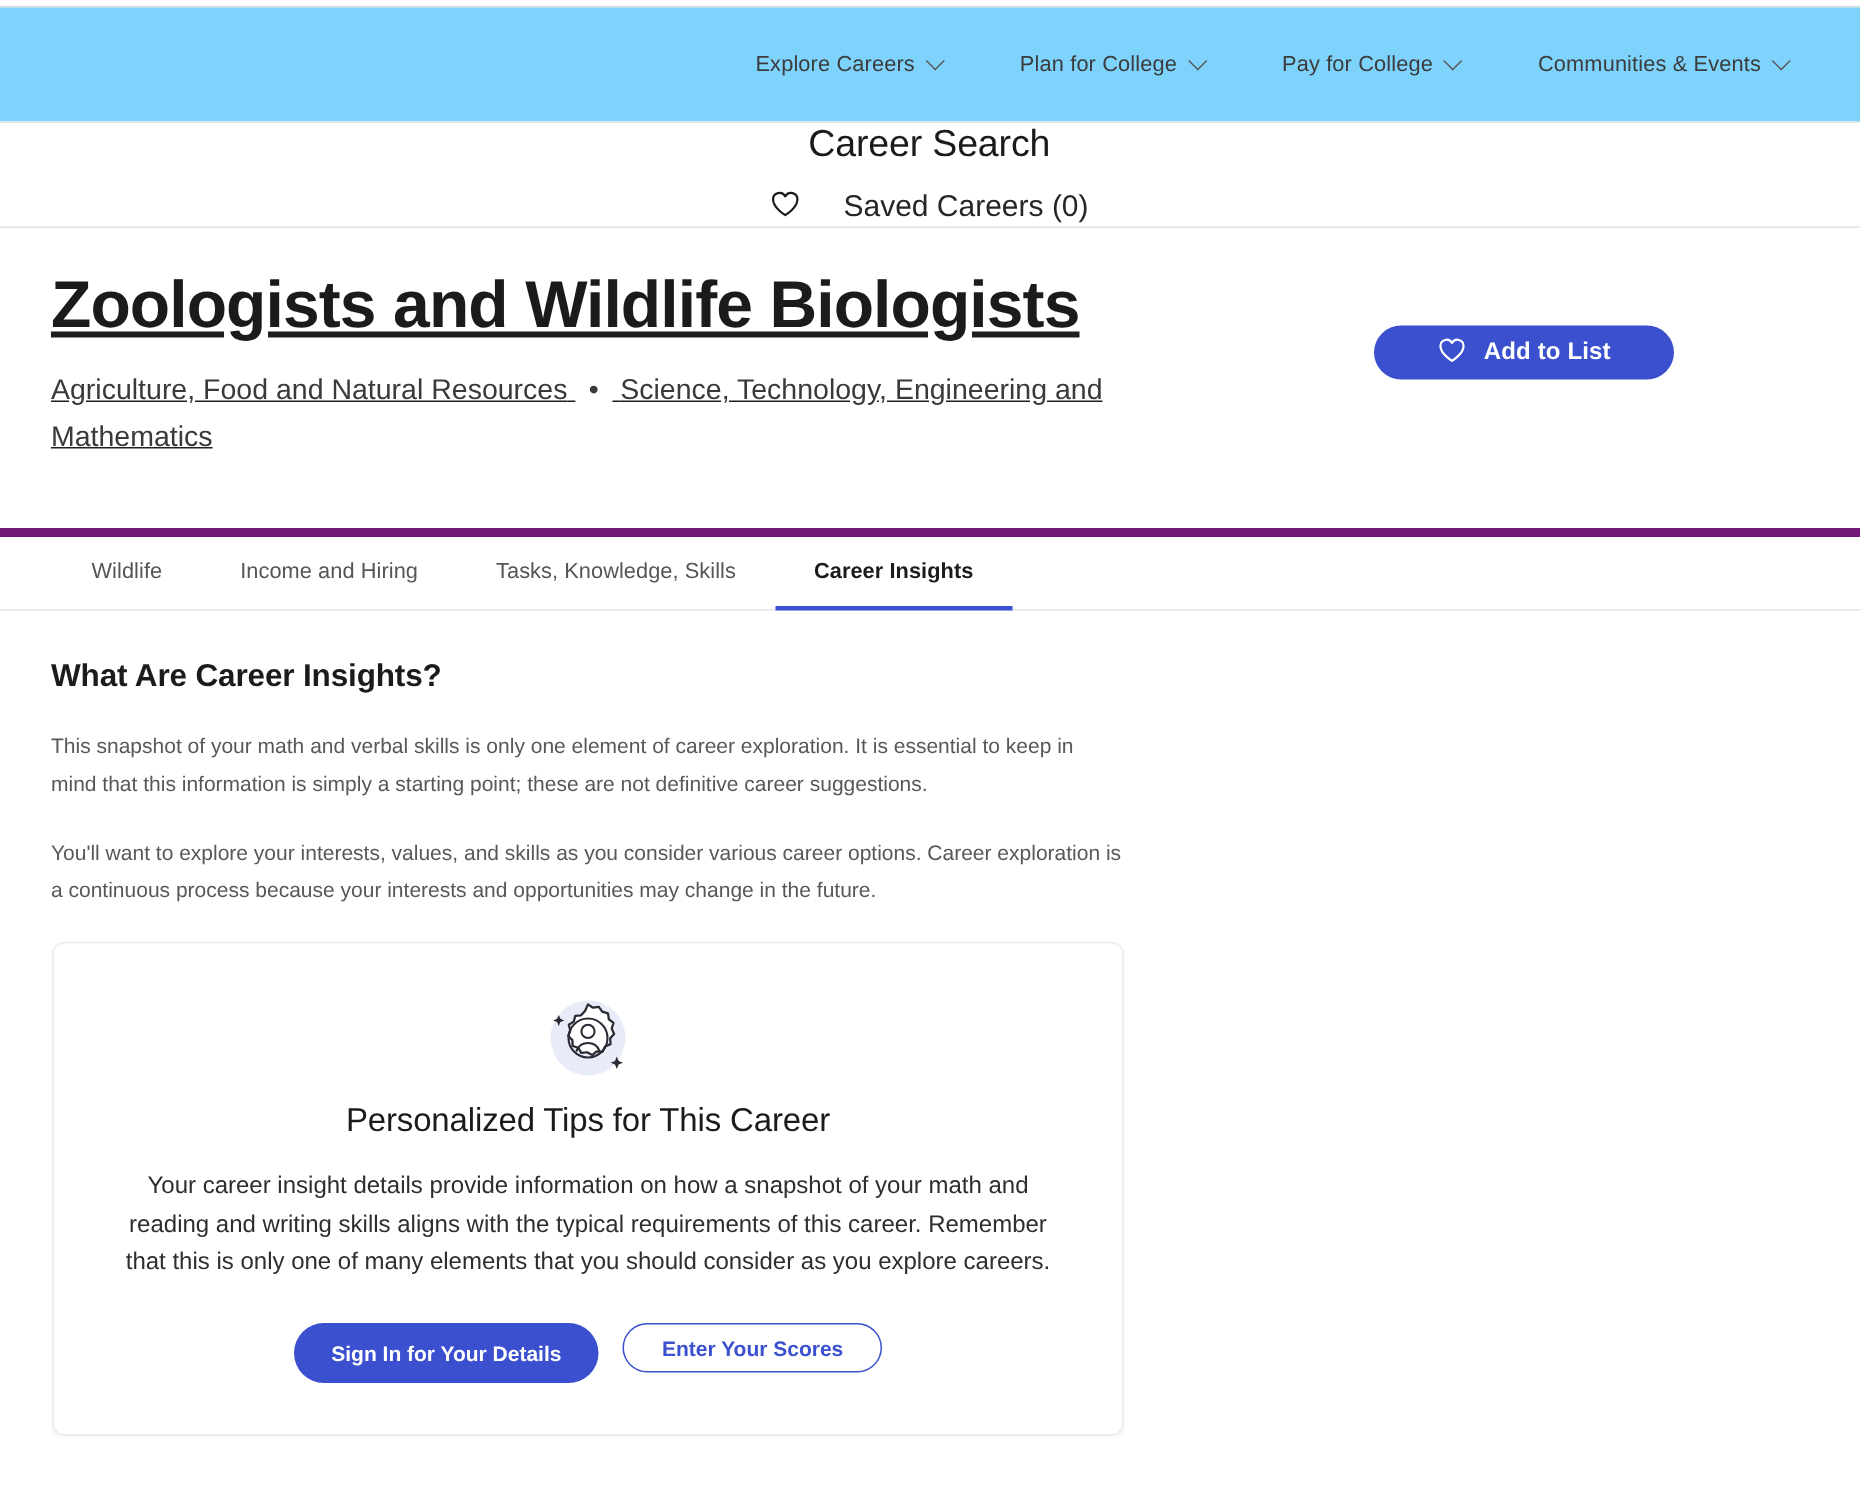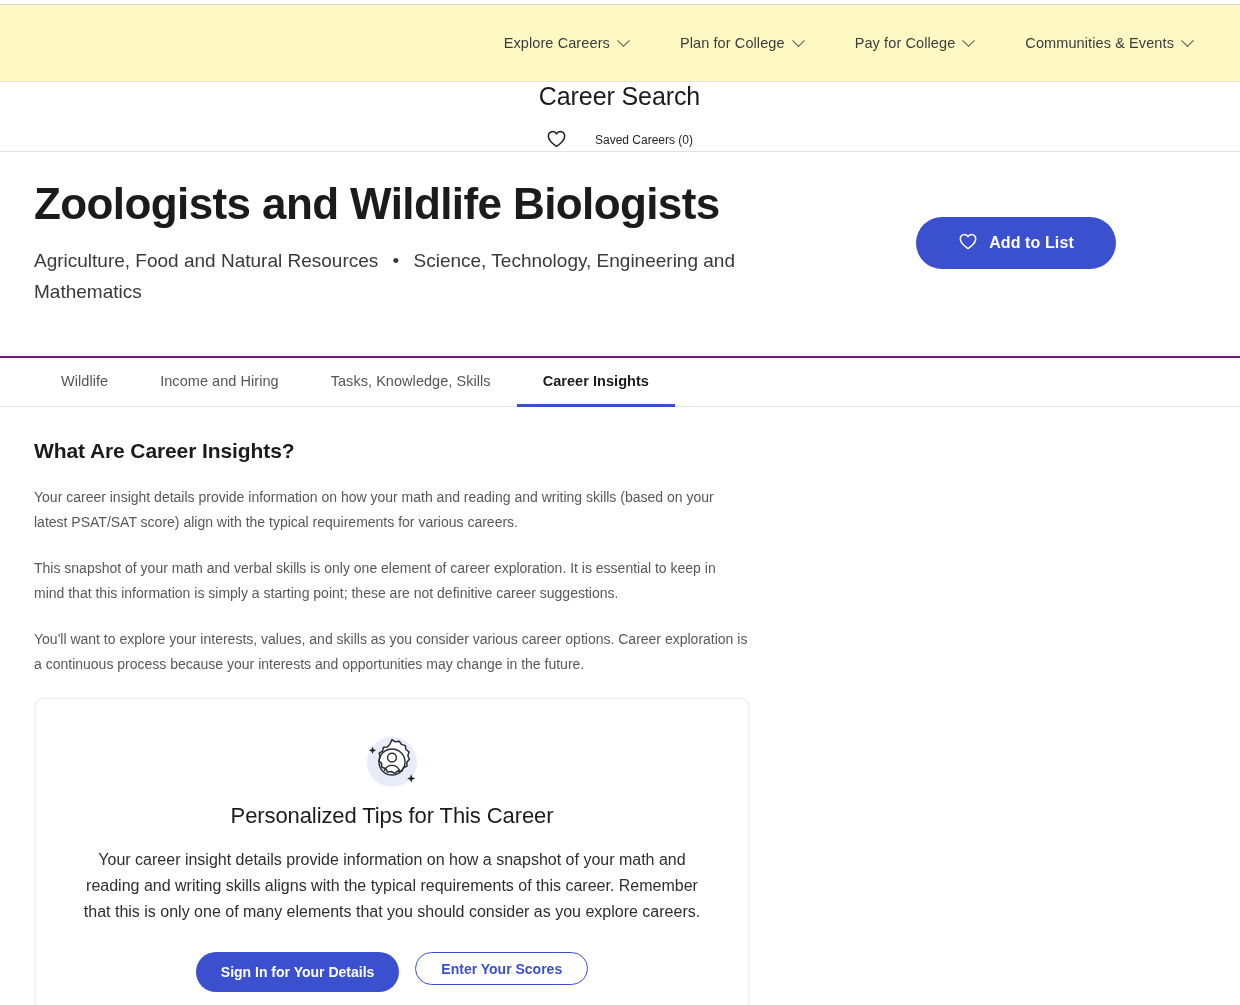--- a/index.html
+++ b/index.html
@@ -25,21 +25,21 @@
     margin-top: 4px;
   }
 
   
   .global-nav {
     height: 76px;
     display: flex;
     align-items: center;
     justify-content: flex-end;
     padding-right: 22px;
-    background: #fef9c3;
+    background: #7dd3fc;
   }
   .nav-list {
     display: flex;
     align-items: center;
     gap: 0px;
   }
   .nav-item {
     display: flex;
     align-items: center;
     gap: 9px;
@@ -73,33 +73,34 @@
   .brand-title {
     font-size: 25px;
     font-weight: 400;
     color: #1b1b1b;
     letter-spacing: -0.1px;
   }
   .saved-careers {
     display: flex;
     align-items: center;
     gap: 28px;
-    font-size: 12px;
+    font-size: 20px;
     color: #262626;
     cursor: pointer;
   }
 
   
   .hero {
     padding: 27px 34px 0 34px;
     display: flex;
     justify-content: space-between;
     align-items: flex-start;
-    border-bottom: 2px solid #701a75;
+    border-bottom: 6px solid #701a75;
     min-height: 206px;
+    text-decoration: underline;
   }
   .hero-left { max-width: 790px; }
   .career-title {
     font-size: 44px;
     line-height: 1.12;
     font-weight: 700;
     letter-spacing: -0.6px;
     color: #1b1b1b;
     margin: 0 0 18px 0;
   }
@@ -126,21 +127,21 @@
     gap: 11px;
     white-space: nowrap;
   }
   .btn-primary-pill {
     background: #3a50ce;
     color: #ffffff;
     font-size: 16px;
     font-weight: 700;
     border-radius: 999px;
     padding: 0 34px;
-    height: 52px;
+    height: 36px;
     min-width: 200px;
     letter-spacing: .1px;
   }
 
   
   .tabs-bar {
     border-bottom: 1px solid #e6e6e6;
     padding: 0 34px;
     display: flex;
     height: 49px;
@@ -315,21 +316,20 @@
     <span>Tasks, Knowledge, Skills</span>
   </div>
   <div class="tab active">
     <span>Career Insights</span>
   </div>
 </nav>
 
 <main class="content">
   <h2 class="section-heading">What Are Career Insights?</h2>
 
-  <p class="body-text">Your career insight details provide information on how your math and reading and writing skills (based on your latest PSAT/SAT score) align with the typical requirements for various careers.</p>
   <p class="body-text">This snapshot of your math and verbal skills is only one element of career exploration. It is essential to keep in mind that this information is simply a starting point; these are not definitive career suggestions.</p>
   <p class="body-text">You'll want to explore your interests, values, and skills as you consider various career options. Career exploration is a continuous process because your interests and opportunities may change in the future.</p>
 
   <section class="tips-card">
 
     <div class="badge-wrap">
       <span>
         <svg width="62" height="62" viewBox="0 0 62 62" fill="none" aria-hidden="true">
           <circle cx="31" cy="31" r="25" fill="#dfe6f5" opacity="0.75"></circle>
           <path d="M31 8.6l3.3 2.2 3.9-.6 2.3 3.2 3.8 1.2 .6 3.9 3.1 2.4-1.2 3.8 1.6 3.6-2.6 2.9 .2 3.9-3.6 1.6-1.7 3.5-3.9-.3-3 2.5-3.4-1.9-3.9 .4-2-3.4-3.7-1.2-.2-3.9-2.8-2.7 1.4-3.7-1-3.8 3.3-2.1 1-3.8 3.9-.4 2.6-2.9z" stroke="#2b2b35" stroke-width="1.5" stroke-linejoin="round" fill="#ffffff"></path>

